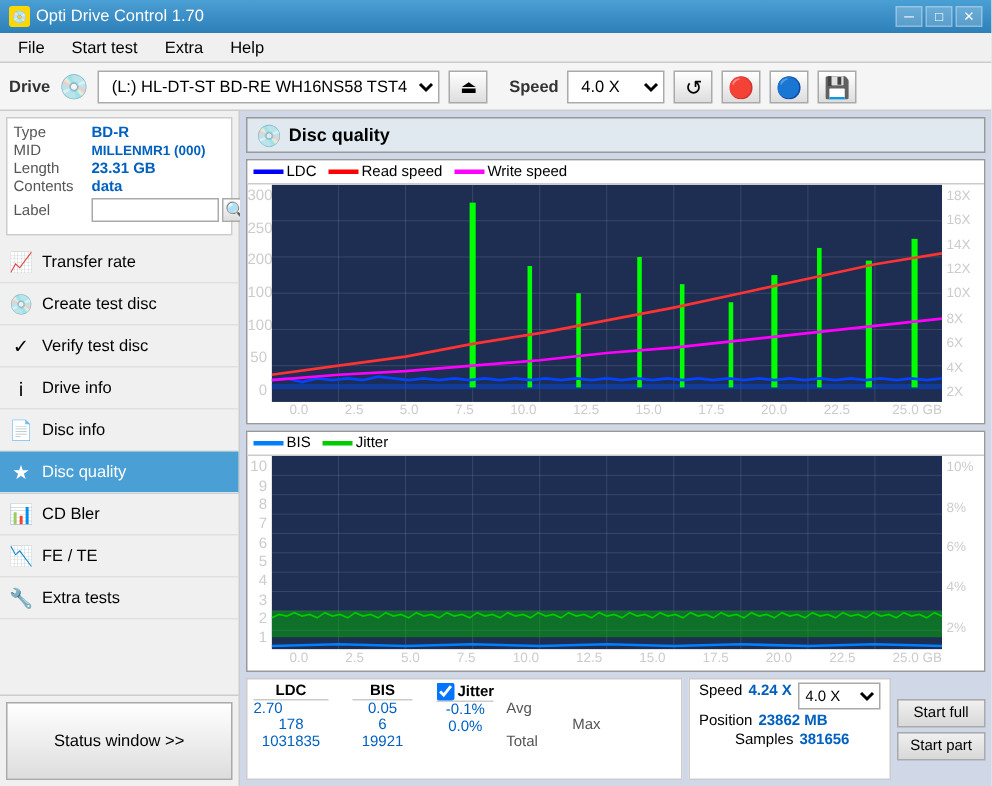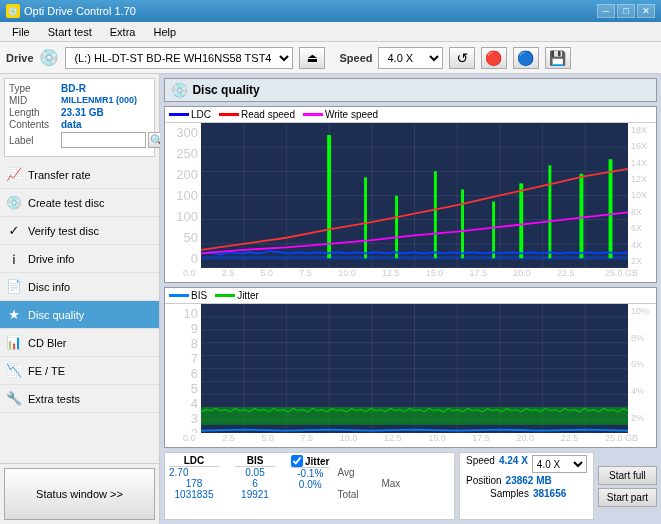--- a/index.html
+++ b/index.html
@@ -210,26 +210,26 @@
 
     .speed-dropdown {
       background: white;
       border: 1px solid #aaa;
       height: 18px;
       font-size: 10px;
       width: 55px;
     }
 
     .y-axis-left {
-      width: 36px;
+      width: 16px;
       display: flex;
       flex-direction: column;
       justify-content: space-between;
       padding: 2px 0;
-      font-size: 13px;
+      font-size: 10px;
       color: #ccc;
       text-align: right;
       padding-right: 3px;
     }
     .y-axis-right {
       width: 28px;
       display: flex;
       flex-direction: column;
       justify-content: space-between;
       padding: 2px 0;
@@ -242,21 +242,21 @@
       flex: 1;
       position: relative;
       overflow: hidden;
     }
     .x-axis {
       height: 14px;
       display: flex;
       justify-content: space-between;
       font-size: 9px;
       color: #ccc;
-      padding: 0 18px;
+      padding: 0 28px;
     }
 
     .content-panel {
       background: white;
       border: 1px solid #999;
       display: flex;
       flex-direction: column;
       flex: 1;
       overflow: hidden;
     }

